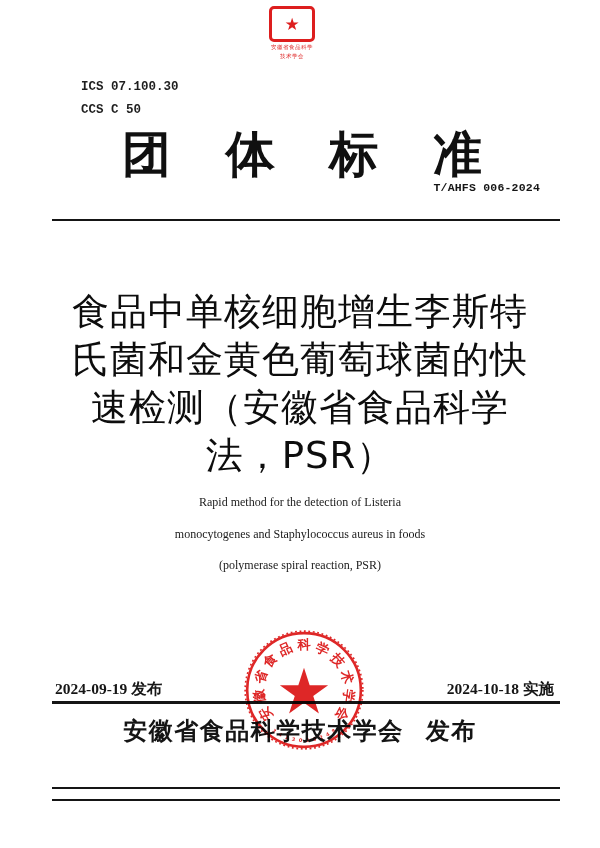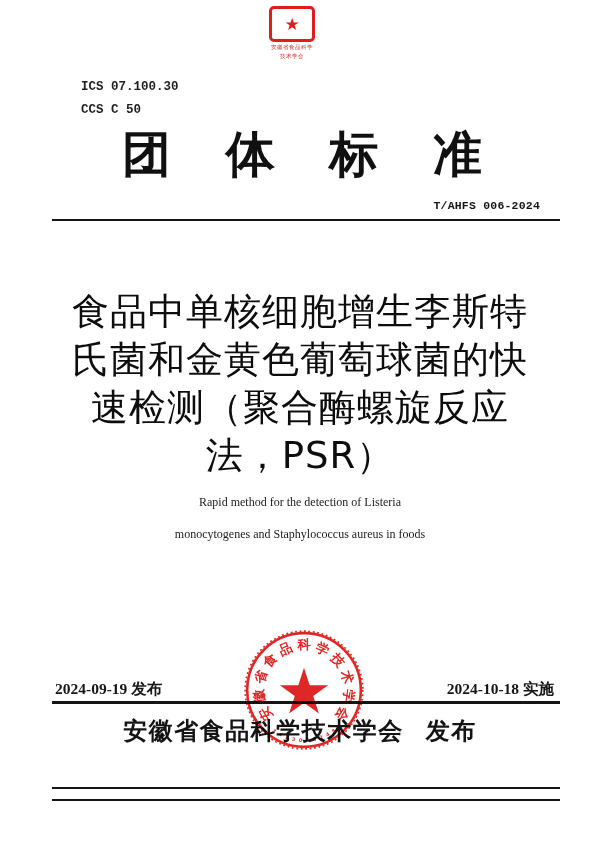--- a/index.html
+++ b/index.html
@@ -12,21 +12,21 @@
     position:absolute;left:55px;top:76px;
     font-family:"Liberation Mono",monospace;
     font-size:12.5px;font-weight:700;line-height:23px;letter-spacing:0;color:#1e1e1e;margin-left:26px;
   }
   .doc-type{
     position:absolute;top:122px;left:122px;width:360px;
     display:flex;justify-content:space-between;
     font-size:49px;font-weight:800;color:#101010;
   }
   .std-no{
-    position:absolute;right:60px;top:199px;
+    position:absolute;right:60px;top:181px;
     font-family:"Liberation Mono",monospace;
     font-size:11.5px;font-weight:700;color:#161616;letter-spacing:.2px;
   }
   .rule{position:absolute;left:52px;width:508px;background:#151515;}
   .rule-top{top:219px;height:2px;}
   .rule-mid{top:701px;height:3px;}
   .rule-b1{top:787px;height:2px;}
   .rule-b2{top:799px;height:2px;}
   .title-zh{
     position:absolute;top:288px;left:20px;right:20px;text-align:center;
@@ -92,27 +92,28 @@
     <span>准</span>
   </div>
 
   <div class="std-no">T/AHFS 006-2024</div>
 
   <div class="rule rule-top"></div>
 
   <div class="title-zh">
     <div>食品中单核细胞增生李斯特</div>
     <div>氏菌和金黄色葡萄球菌的快</div>
-    <div>速检测（聚合酶螺旋反应</div>
+    <div>速检测（安徽省食品科学</div>
     <div>法，PSR）</div>
   </div>
 
   <div class="title-en">
     <div>Rapid method for the detection of Listeria</div>
     <div>monocytogenes and Staphylococcus aureus in foods</div>
+    <div>(polymerase spiral reaction, PSR)</div>
   </div>
 
   <div class="dates-row">
     <span>2024-09-19 发布</span>
     <span>2024-10-18 实施</span>
   </div>
 
   <div class="rule rule-mid"></div>
 
   <div class="publisher-row">

